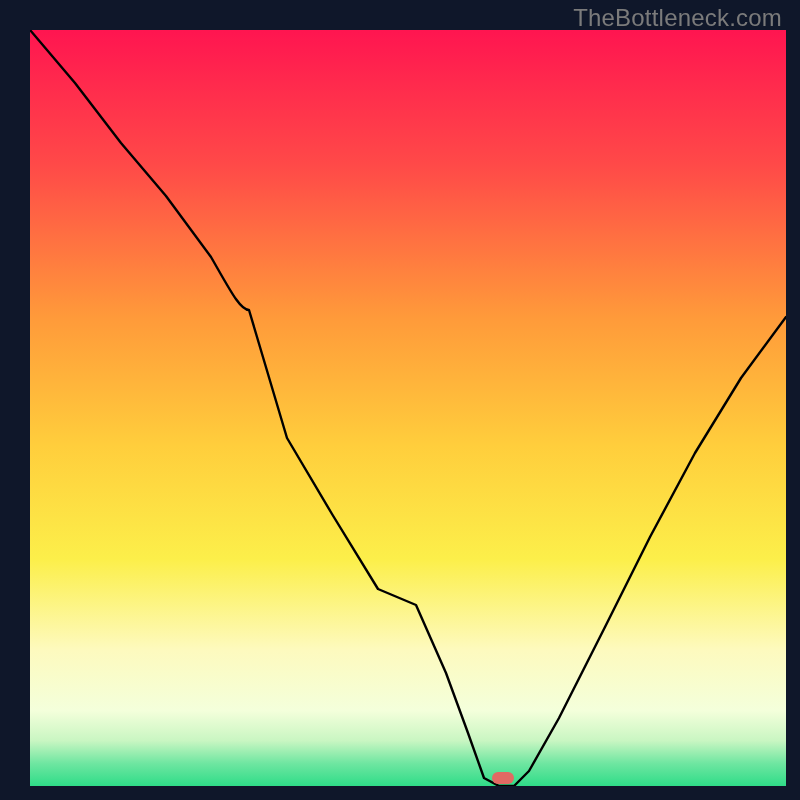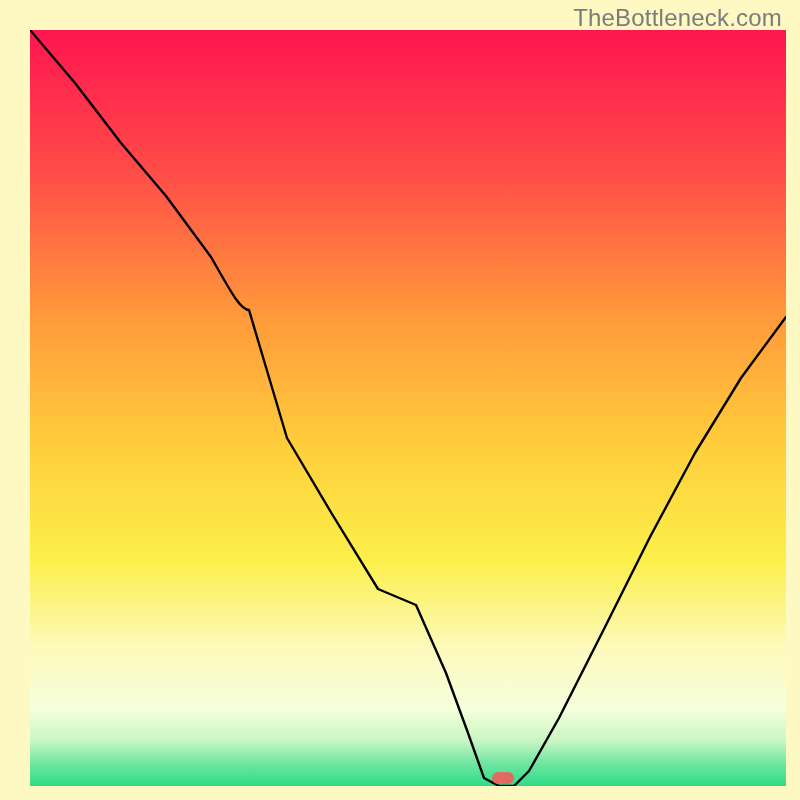--- a/index.html
+++ b/index.html
@@ -8,21 +8,21 @@
     width: 800px;
     height: 800px;
     background: #000;
     overflow: hidden;
     font-family: Arial, Helvetica, sans-serif;
   }
   .frame {
     position: relative;
     width: 800px;
     height: 800px;
-    background: #fef9c3;
+    background: #0f172a;
   }
   .watermark {
     position: absolute;
     top: 4px;
     right: 18px;
     color: #7b7b7b;
     font-size: 24px;
     font-weight: 400;
     letter-spacing: 0.2px;
     z-index: 10;

